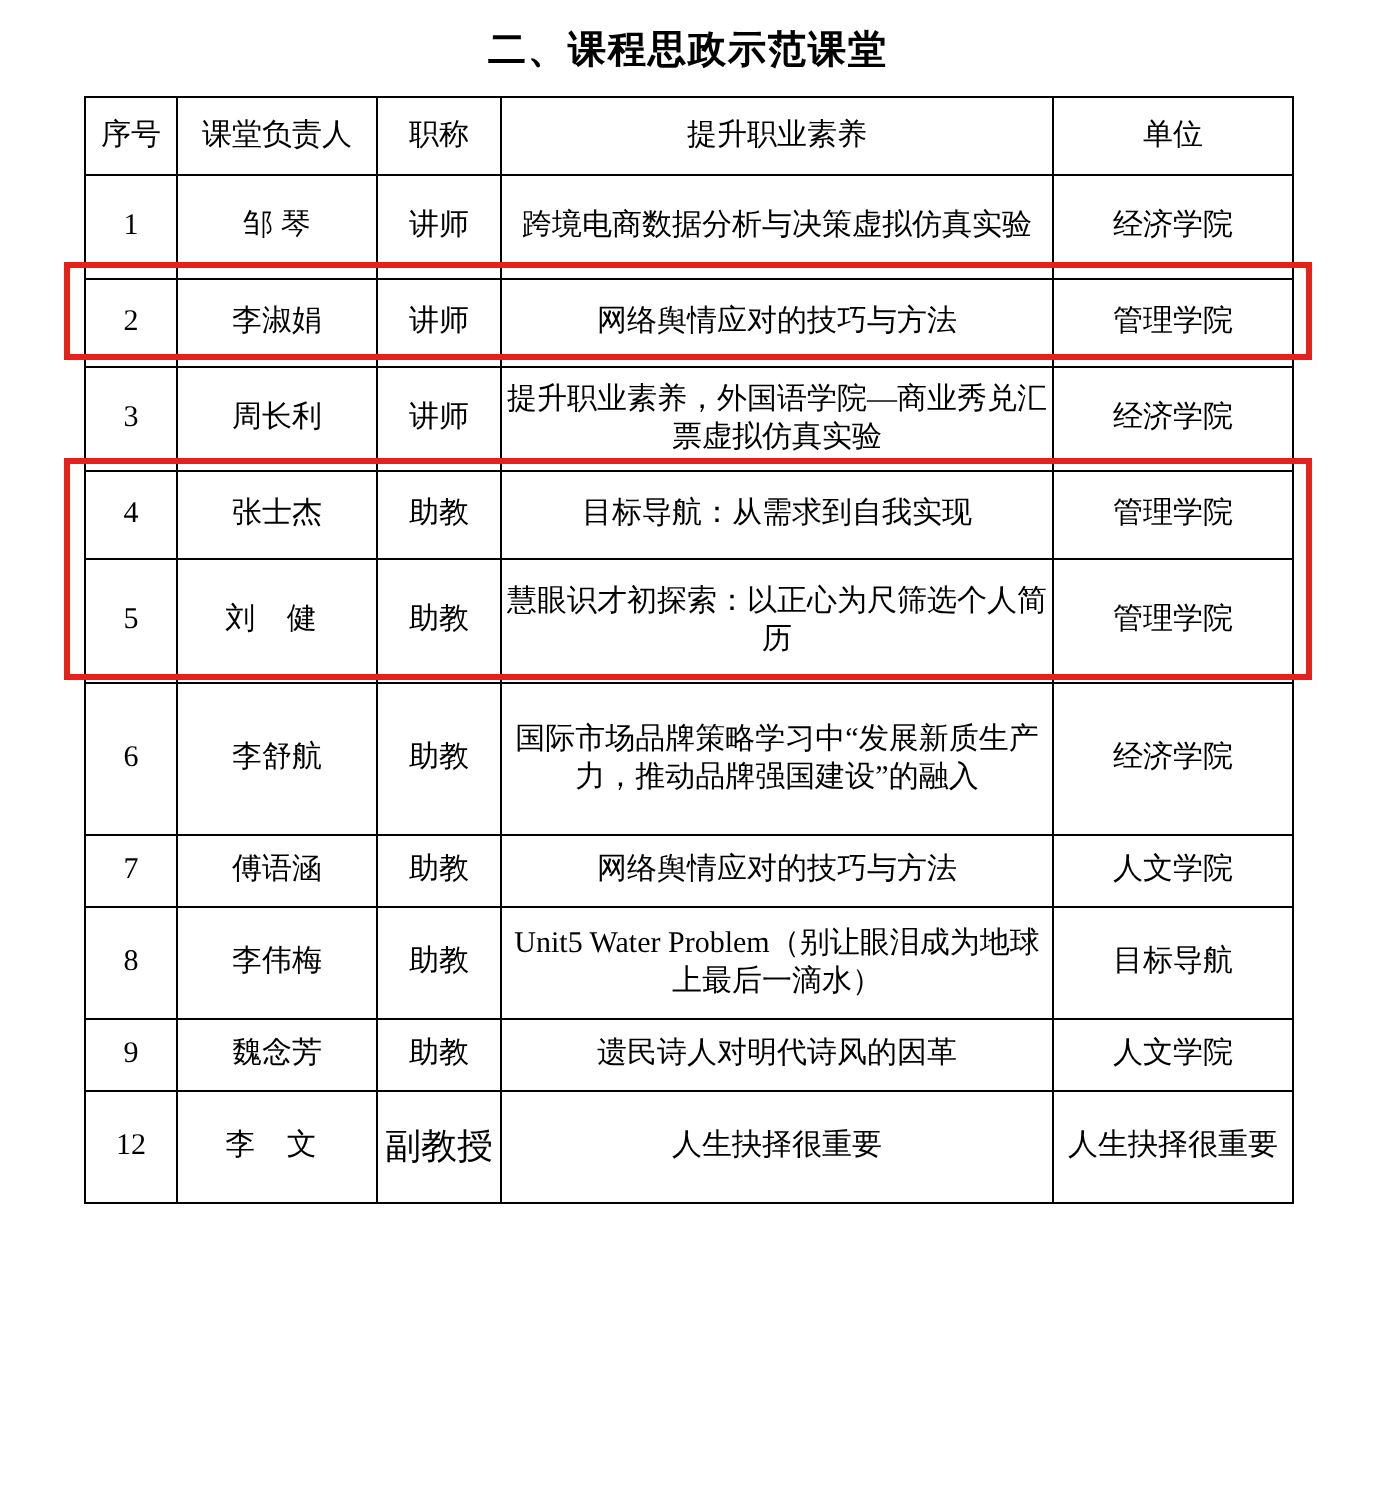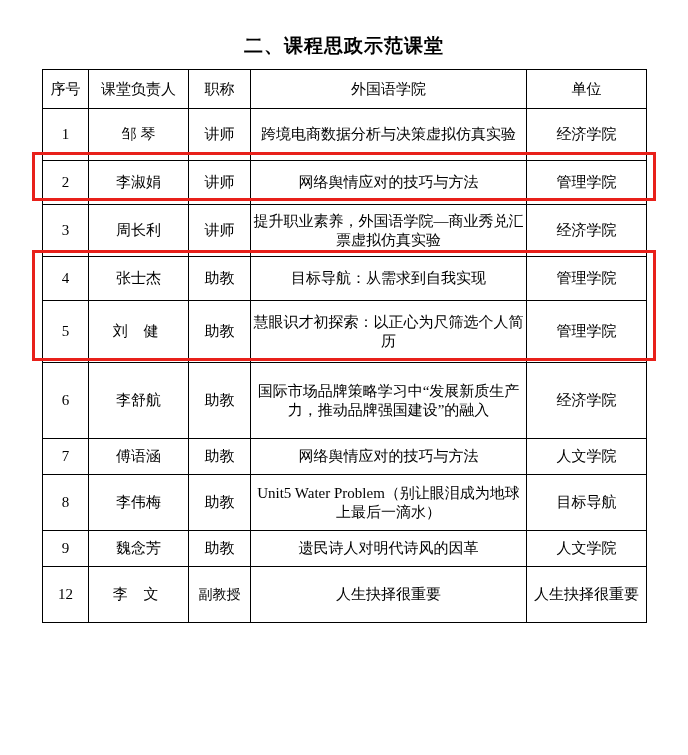--- a/index.html
+++ b/index.html
@@ -18,21 +18,21 @@
   .page {
     position: relative;
     width: 688px;
     height: 755px;
   }
   .doc-title {
     text-align: center;
     font-size: 19px;
     font-weight: bold;
     letter-spacing: 1px;
-    padding-top: 33px;
+    padding-top: 12px;
     padding-bottom: 10px;
     font-family: "Liberation Sans", "DejaVu Sans", sans-serif;
   }
   .table-wrap {
     position: relative;
     margin: 0 auto;
     width: 604px;
   }
   table.course-table {
     border-collapse: collapse;
@@ -93,21 +93,21 @@
         <col class="col-lead">
         <col class="col-title">
         <col class="col-name">
         <col class="col-unit">
       </colgroup>
       <tbody>
         <tr class="head">
           <td>序号</td>
           <td>课堂负责人</td>
           <td>职称</td>
-          <td>外国语学院</td>
+          <td>提升职业素养</td>
           <td>单位</td>
         </tr>
 
         <tr style="height:52px">
           <td>1</td>
           <td>邹  琴</td>
           <td>讲师</td>
           <td class="name-cell">跨境电商数据分析与决策虚拟仿真实验</td>
           <td>经济学院</td>
         </tr>
@@ -174,21 +174,21 @@
           <td>助教</td>
           <td class="name-cell">遗民诗人对明代诗风的因革</td>
           <td>人文学院</td>
         </tr>
 
 
 
         <tr style="height:56px">
           <td>12</td>
           <td class="lead-spaced">李  文</td>
-          <td style="font-size:14px">副教授</td>
+          <td style="font-size:18px">副教授</td>
           <td class="name-cell">人生抉择很重要</td>
           <td>人生抉择很重要</td>
         </tr>
       </tbody>
     </table>
 
     <div class="highlight-box" style="top:83px;height:49px;"></div>
     <div class="highlight-box" style="top:181px;height:111px;"></div>
   </div>
 

